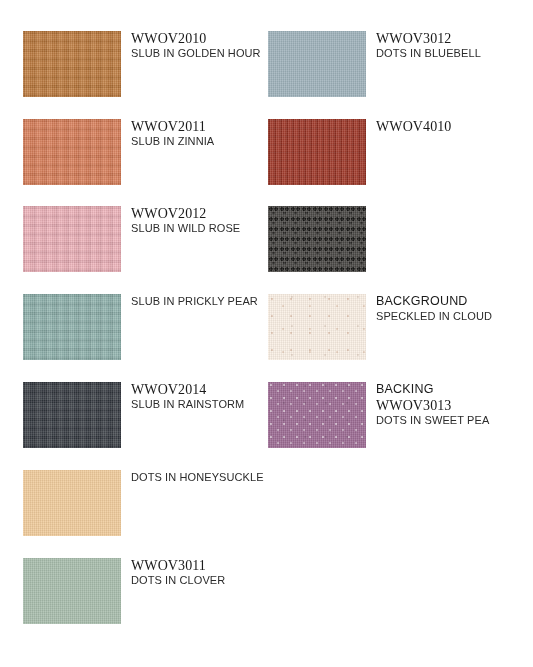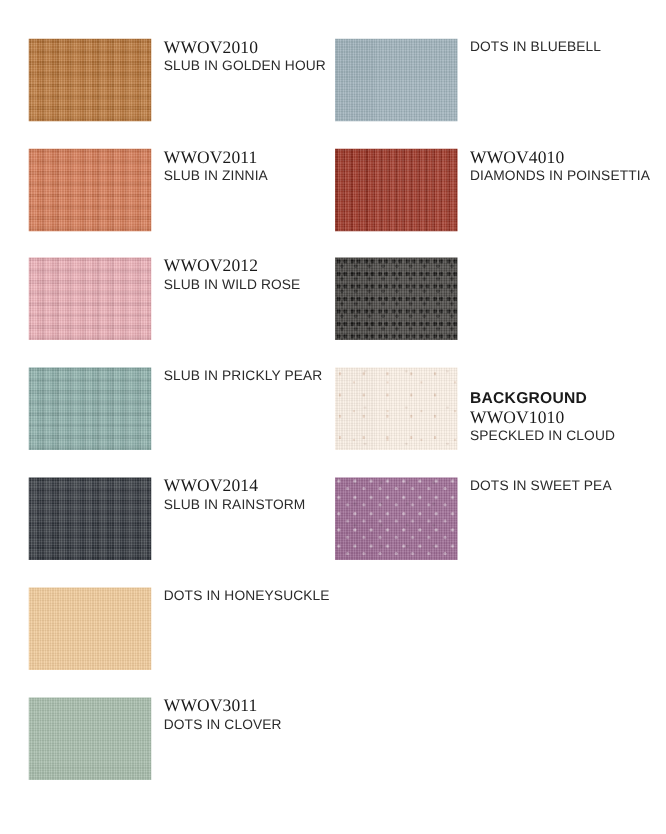--- a/index.html
+++ b/index.html
@@ -118,25 +118,25 @@
   .info {
     position: absolute;
     left: 108px;
     top: 0;
     width: 150px;
   }
 
   .role {
     font-family: "Liberation Sans", sans-serif;
     font-size: 12.5px;
-    font-weight: bold;
+    font-weight: normal;
     letter-spacing: 0.2px;
     color: #1a1a1a;
     line-height: 15px;
-    margin: 17px 0 1px 0;
+    margin: 0 0 1px 0;
     white-space: nowrap;
   }
 
   .sku {
     font-family: "Liberation Serif", serif;
     font-size: 14px;
     color: #1a1a1a;
     line-height: 15px;
     letter-spacing: 0.1px;
     margin: 0;
@@ -203,43 +203,44 @@
         <div class="info">
           <div class="sku">WWOV3011</div>
           <div class="desc">DOTS IN CLOVER</div>
         </div>
       </div>
     </div>
   <div class="column right" id="col-right">
       <div class="entry" style="top: 31px;">
         <div class="swatch weave weave" title="DOTS IN BLUEBELL" style="background-color: rgb(159, 178, 187);"></div>
         <div class="info">
+          <div class="sku">WWOV3012</div>
           <div class="desc">DOTS IN BLUEBELL</div>
         </div>
       </div>
       <div class="entry" style="top: 119px;">
         <div class="swatch weave ribbed" title="DIAMONDS IN POINSETTIA" style="background-color: rgb(158, 50, 34);"></div>
         <div class="info">
           <div class="sku">WWOV4010</div>
-          <div class="desc">DIAMONDS IN POINSETTIA</div>
         </div>
       </div>
       <div class="entry" style="top: 206px;">
         <div class="swatch weave motif" title="DIAMONDS IN MOONLIGHT" style="background-color: rgb(74, 72, 69);"></div>
         <div class="info">
         </div>
       </div>
       <div class="entry" style="top: 294px;">
         <div class="swatch weave speckled" title="SPECKLED IN CLOUD" style="background-color: rgb(250, 239, 228);"></div>
         <div class="info">
           <div class="role">BACKGROUND</div>
-          <div class="sku">WWOV1010</div>
           <div class="desc">SPECKLED IN CLOUD</div>
         </div>
       </div>
       <div class="entry" style="top: 382px;">
         <div class="swatch weave dots" title="DOTS IN SWEET PEA" style="background-color: rgb(156, 107, 147);"></div>
         <div class="info">
+          <div class="role">BACKING</div>
+          <div class="sku">WWOV3013</div>
           <div class="desc">DOTS IN SWEET PEA</div>
         </div>
       </div>
     </div>
 </div>
 
 </body></html>

